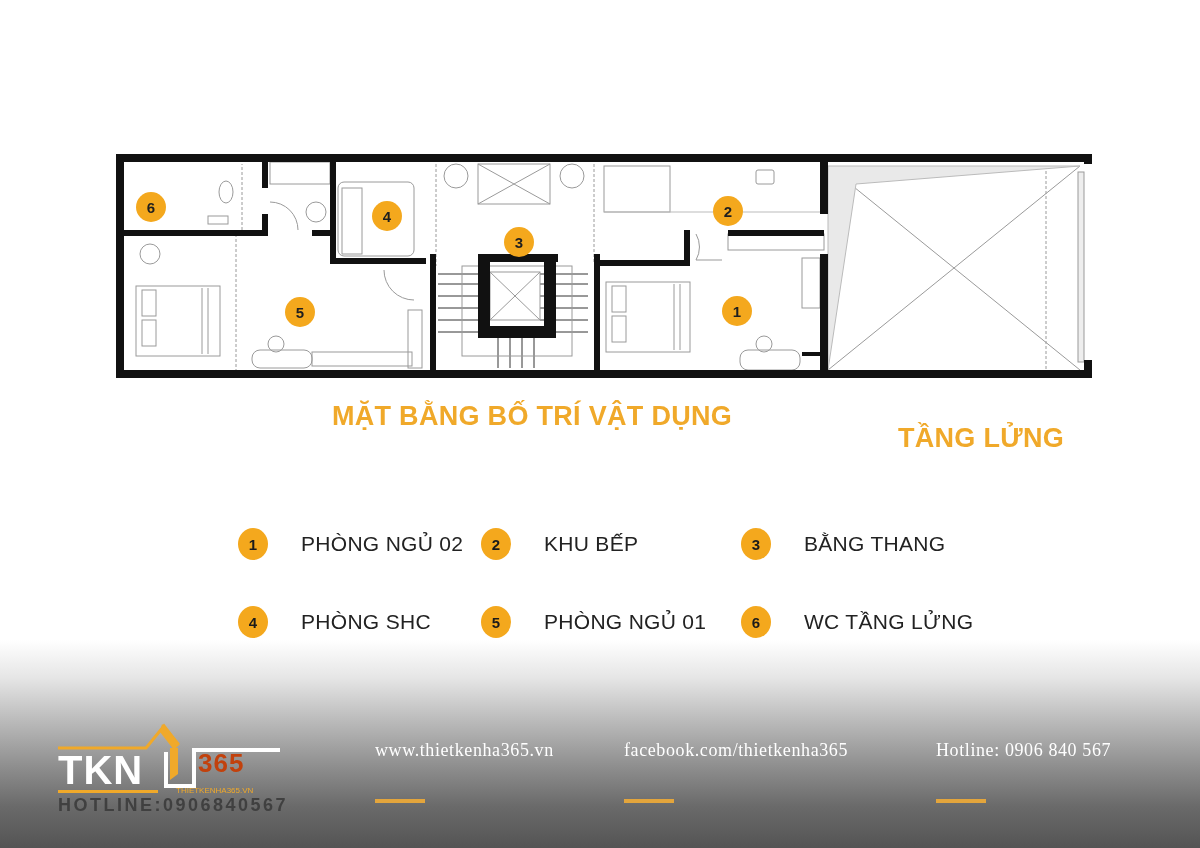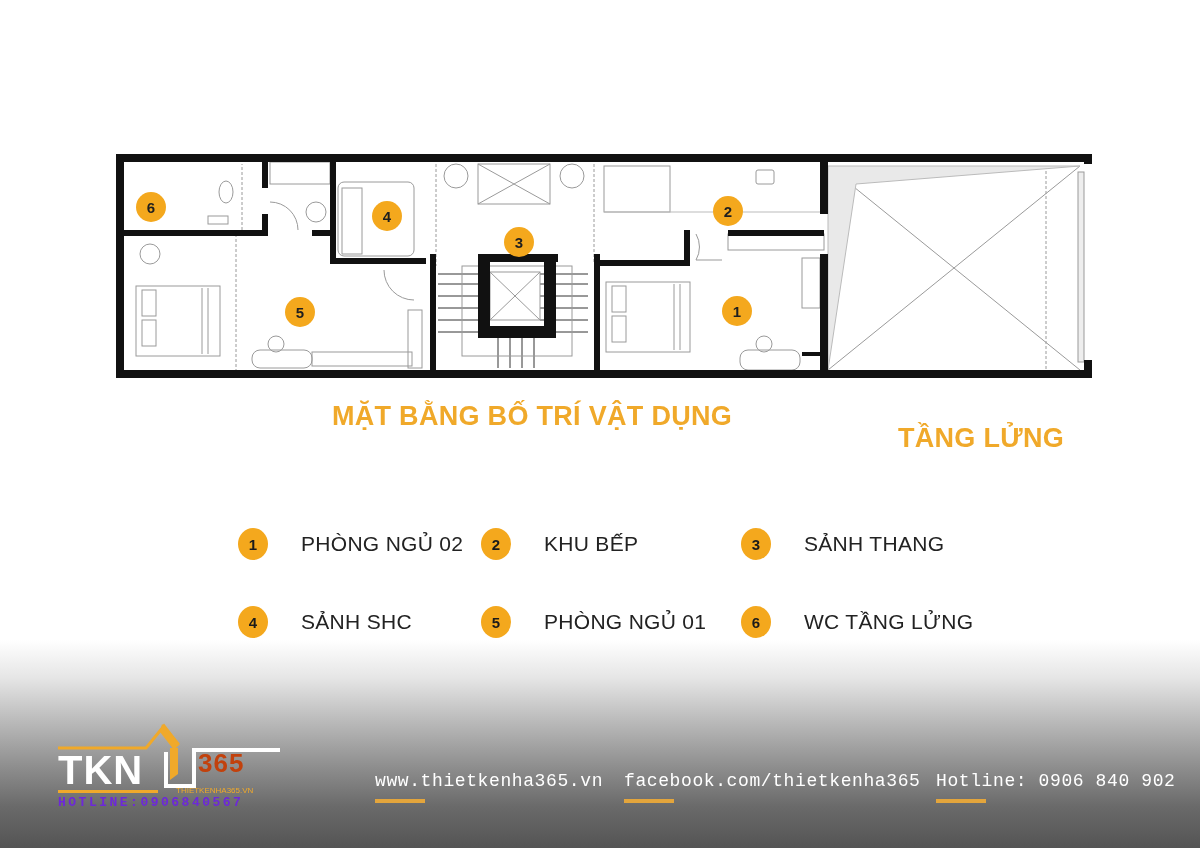--- a/index.html
+++ b/index.html
@@ -16,21 +16,21 @@
   .title { position:absolute; left:0; width:1064px; text-align:center;
       color:#f0a92a; font-family:"Liberation Sans", sans-serif; font-weight:bold;
       font-size:27px; letter-spacing:0.3px; }
   .legend-item { position:absolute; display:flex; align-items:center; height:34px; }
   .legend-num { width:30px; height:32px; border-radius:50%; background:#f4a81d; color:#1b1b1b;
       font-weight:bold; font-size:15px; display:flex; align-items:center; justify-content:center;
       font-family:"Liberation Sans", sans-serif; margin-right:9px; }
   .legend-label { font-family:"Liberation Sans", sans-serif; font-size:21px; color:#222;
       letter-spacing:0.3px;margin-left:24px; }
   .logo { position:absolute; left:54px; top:718px; width:230px; height:92px; }
-  .contact { position:absolute; top:771px; color:#ffffff; font-family:Liberation Mono, monospace;
+  .contact { position:absolute; top:740px; color:#ffffff; font-family:Liberation Serif, serif;
       font-size:18px; letter-spacing:0.6px; }
   .contact-underline { position:absolute; top:799px; width:50px; height:4px; background:#e3a53c; }
 </style>
 </head>
 <body>
 
 <div class="footer-bg"></div>
 
 <div class="plan">
   <svg viewBox="0 0 976 230">
@@ -158,25 +158,25 @@
 <div class="legend-item" style="left:238px;top:527px;">
   <span class="legend-num">1</span>
   <span class="legend-label">PHÒNG NGỦ 02</span>
 </div>
 <div class="legend-item" style="left:481px;top:527px;">
   <span class="legend-num">2</span>
   <span class="legend-label">KHU BẾP</span>
 </div>
 <div class="legend-item" style="left:741px;top:527px;">
   <span class="legend-num">3</span>
-  <span class="legend-label">SẢNH THANG</span>
+  <span class="legend-label">BẰNG THANG</span>
 </div>
 <div class="legend-item" style="left:238px;top:605px;">
   <span class="legend-num">4</span>
-  <span class="legend-label">SẢNH SHC</span>
+  <span class="legend-label">PHÒNG SHC</span>
 </div>
 <div class="legend-item" style="left:481px;top:605px;">
   <span class="legend-num">5</span>
   <span class="legend-label">PHÒNG NGỦ 01</span>
 </div>
 <div class="legend-item" style="left:741px;top:605px;">
   <span class="legend-num">6</span>
   <span class="legend-label">WC TẦNG LỬNG</span>
 </div>
 
@@ -184,21 +184,21 @@
   <svg width="230" height="92" viewBox="0 0 230 92" style="position:absolute;left:0;top:0;">
     <polyline points="4,30 92,30 110,8 124,26" fill="none" stroke="#f0a92a" stroke-width="3"></polyline>
     <polygon points="108,6 126,26 120,32 106,14" fill="#f0a92a"></polygon>
     <polygon points="116,30 124,30 124,56 116,62" fill="#f0a92a"></polygon>
     <polyline points="112,34 112,68 140,68 140,32 226,32" fill="none" stroke="#ffffff" stroke-width="4"></polyline>
     <rect x="4" y="72" width="100" height="3" fill="#f0a92a"></rect>
   </svg>
   <span style="position:absolute;left:4px;top:30px;font-family:'Liberation Sans',sans-serif;font-weight:bold;font-size:40px;color:#fff;letter-spacing:1px;">TKN</span>
   <span style="position:absolute;left:144px;top:30px;font-family:'Liberation Sans',sans-serif;font-weight:bold;font-size:26px;color:#c2410c;letter-spacing:1px;">365</span>
   <span style="position:absolute;left:122px;top:68px;font-family:'Liberation Sans',sans-serif;font-weight:normal;font-size:8px;color:#f0a92a;">THIETKENHA365.VN</span>
-  <span style="position:absolute;left:4px;top:77px;font-family:Liberation Mono, monospace;font-weight:bold;font-size:13px;color:#6d28d9;letter-spacing:2.5px;">HOTLINE:0906840567</span>
+  <span style="position:absolute;left:4px;top:77px;font-family:Liberation Sans, sans-serif;font-weight:bold;font-size:18px;color:#404040;letter-spacing:2.5px;">HOTLINE:0906840567</span>
 </div>
 
 <span class="contact" style="left:375px;">www.thietkenha365.vn</span>
 <div class="contact-underline" style="left:375px;"></div>
 <span class="contact" style="left:624px;">facebook.com/thietkenha365</span>
 <div class="contact-underline" style="left:624px;"></div>
-<span class="contact" style="left:936px;">Hotline: 0906 840 902</span>
+<span class="contact" style="left:936px;">Hotline: 0906 840 567</span>
 <div class="contact-underline" style="left:936px;"></div>
 
 </body></html>

